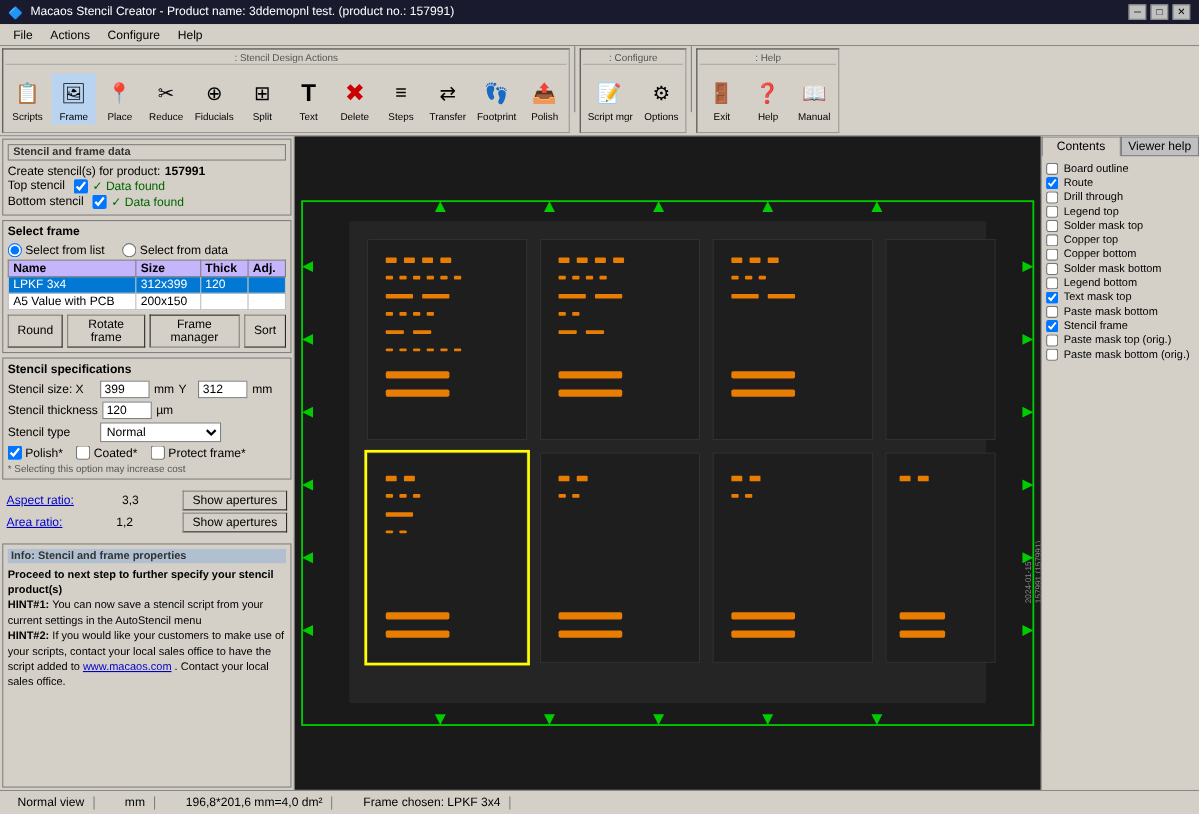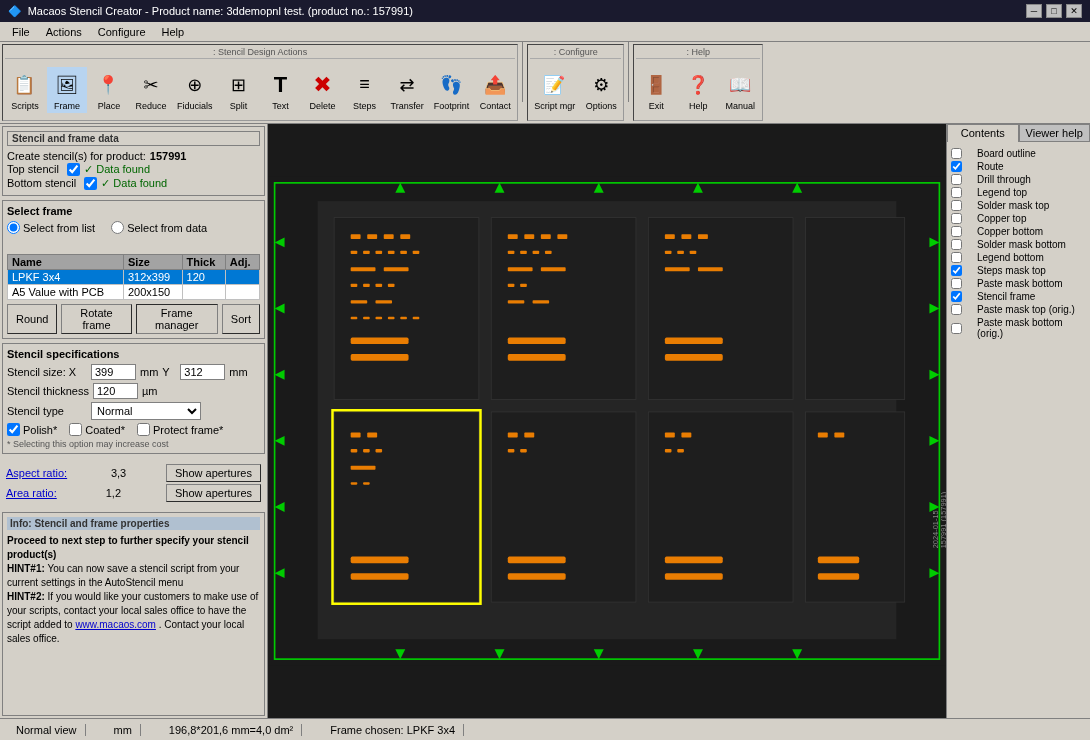--- a/index.html
+++ b/index.html
@@ -33,26 +33,26 @@
     
     
     #stencil-frame-data { background: #d4d0c8; border: 1px solid #808080; margin: 2px; padding: 4px; }
     .stencil-row { display: flex; align-items: flex-start; gap: 4px; margin: 1px 0; }
     .stencil-label { font-size: 11px; }
     .data-found { display: flex; align-items: center; gap: 2px; font-size: 11px; color: #006600; }
     
     
     #select-frame { background: #d4d0c8; border: 1px solid #808080; margin: 2px; padding: 4px; }
     .select-frame-title { font-size: 11px; font-weight: bold; margin-bottom: 4px; }
-    .radio-group { display: flex; gap: 16px; margin-bottom: 20px; }
+    .radio-group { display: flex; gap: 16px; margin-bottom: 2px; }
     .radio-item { display: flex; align-items: center; gap: 3px; font-size: 11px; }
     
     
     #frame-table { width: 100%; border-collapse: collapse; font-size: 11px; }
-    #frame-table th { background: #a3a3a3; border: 1px solid #808080; padding: 1px 4px; text-align: left; }
+    #frame-table th { background: #c4b5fd; border: 1px solid #808080; padding: 1px 4px; text-align: left; }
     #frame-table td { border: 1px solid #c0c0c0; padding: 1px 4px; }
     .frame-selected { background: #0078d4; color: white; }
     .frame-unselected { background: white; }
     
     
     .frame-actions { display: flex; gap: 4px; margin-top: 4px; }
     .frame-btn { padding: 2px 8px; background: #d4d0c8; border: 1px outset #808080; cursor: pointer; font-size: 11px; }
     .frame-btn-active { border: 1px inset #808080; }
     
     
@@ -84,21 +84,21 @@
     
     #center-canvas { flex: 1; background: #1a1a1a; position: relative; overflow: hidden; }
     
     
     #right-panel { width: 144px; background: #d4d0c8; border-left: 1px solid #808080; overflow: auto; }
     .viewer-header { display: flex; }
     .viewer-tab { padding: 2px 6px; font-size: 11px; background: #c0c0c0; border: 1px solid #808080; cursor: pointer; flex: 1; text-align: center; }
     .viewer-tab-active { background: #d4d0c8; border-bottom: none; }
     
     .viewer-items { padding: 4px; }
-    .viewer-item { display: flex; align-items: center; gap: 15px; margin: 2px 0; font-size: 10px; }
+    .viewer-item { display: flex; align-items: center; gap: 5px; margin: 2px 0; font-size: 10px; }
     .viewer-checkbox { width: 11px; height: 11px; }
     
     
     #status-bar { height: 22px; background: #d4d0c8; border-top: 1px solid #808080; display: flex; align-items: center; padding: 0 8px; gap: 20px; font-size: 11px; }
     .status-segment { padding: 0 8px; border-right: 1px solid #808080; }
     
     input[type="radio"] { margin: 0; }
     input[type="checkbox"] { margin: 0; }
     
     
@@ -172,21 +172,21 @@
       <div class="toolbar-btn">
         <div class="toolbar-icon">⇄</div>
         <div class="toolbar-btn-label">Transfer</div>
       </div>
       <div class="toolbar-btn">
         <div class="toolbar-icon">👣</div>
         <div class="toolbar-btn-label">Footprint</div>
       </div>
       <div class="toolbar-btn">
         <div class="toolbar-icon">📤</div>
-        <div class="toolbar-btn-label">Contact</div>
+        <div class="toolbar-btn-label">Polish</div>
       </div>
     </div>
   </div>
   <div class="sep"></div>
 
   <div style="display:flex; flex-direction:column; border:1px inset #999; margin:2px; padding:2px;">
     <div class="ts-header">: Configure</div>
     <div class="toolbar-buttons">
       <div class="toolbar-btn">
         <div class="toolbar-icon">📝</div>
@@ -537,21 +537,21 @@
       <div class="viewer-item">
         <input type="checkbox" class="viewer-checkbox" style="">
         <span>Solder mask bottom</span>
       </div>
       <div class="viewer-item">
         <input type="checkbox" class="viewer-checkbox" style="">
         <span>Legend bottom</span>
       </div>
       <div class="viewer-item">
         <input type="checkbox" class="viewer-checkbox" checked="" style="">
-        <span>Steps mask top</span>
+        <span>Text mask top</span>
       </div>
       <div class="viewer-item">
         <input type="checkbox" class="viewer-checkbox" style="">
         <span>Paste mask bottom</span>
       </div>
       <div class="viewer-item">
         <input type="checkbox" class="viewer-checkbox" checked="" style="">
         <span>Stencil frame</span>
       </div>
       <div class="viewer-item">

